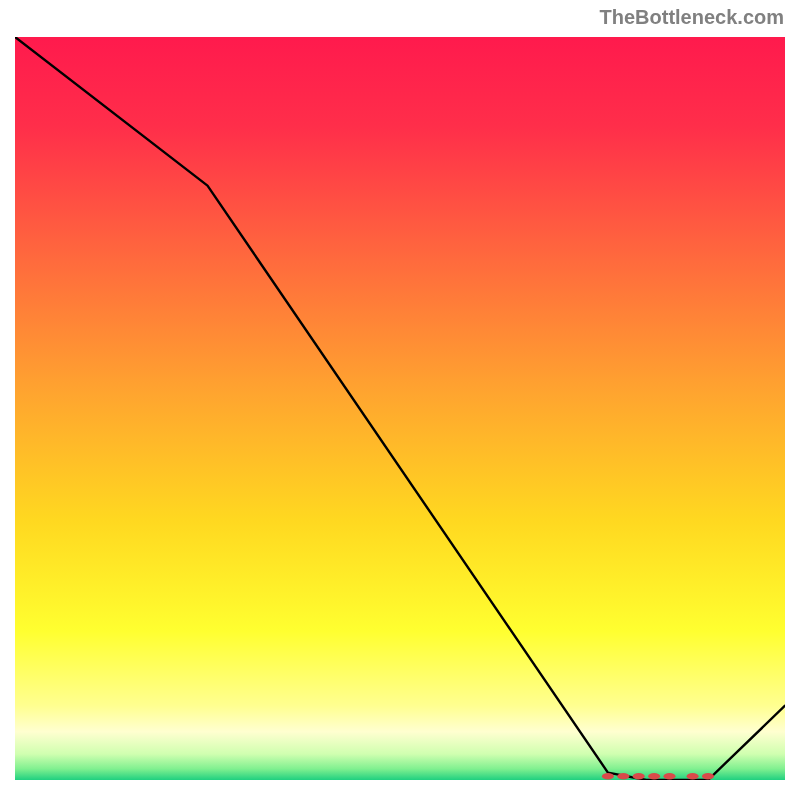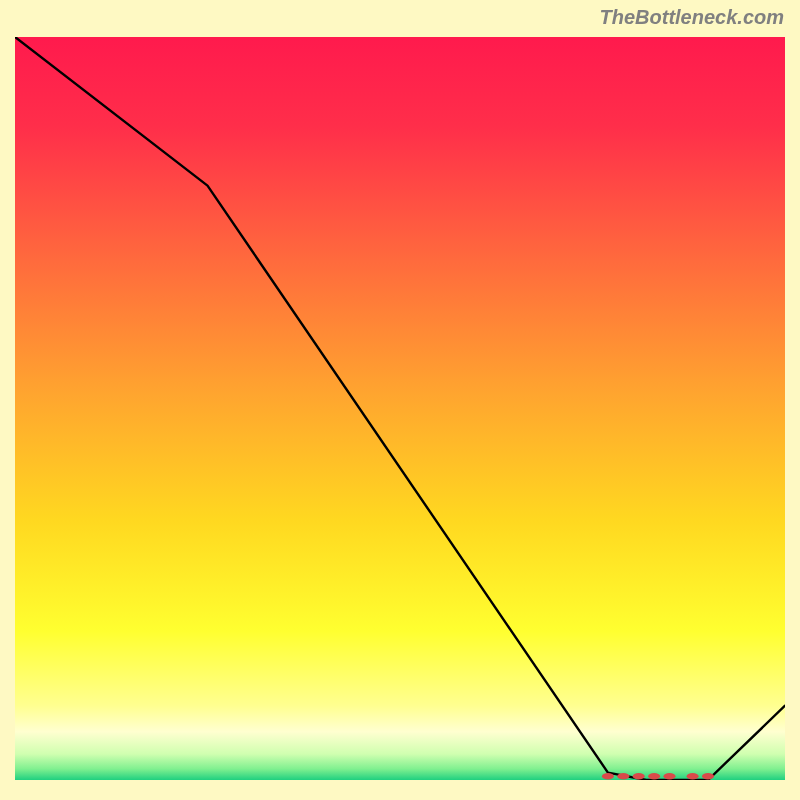--- a/index.html
+++ b/index.html
@@ -1,22 +1,21 @@
 <!DOCTYPE html>
 <html><head>
 <meta charset="utf-8">
 <style>
   * { margin: 0; padding: 0; box-sizing: border-box; }
   html, body { width: 800px; height: 800px; overflow: hidden; background: #000; }
   .chart-container {
     width: 800px;
     height: 800px;
     position: relative;
-    background: #fef9c3;
-    font-style: italic;
+    background: #ffffff;
   }
   .plot-area {
     position: absolute;
     left: 15px;
     top: 37px;
     width: 770px;
     height: 743px;
   }
   .gradient-bg {
     position: absolute;

